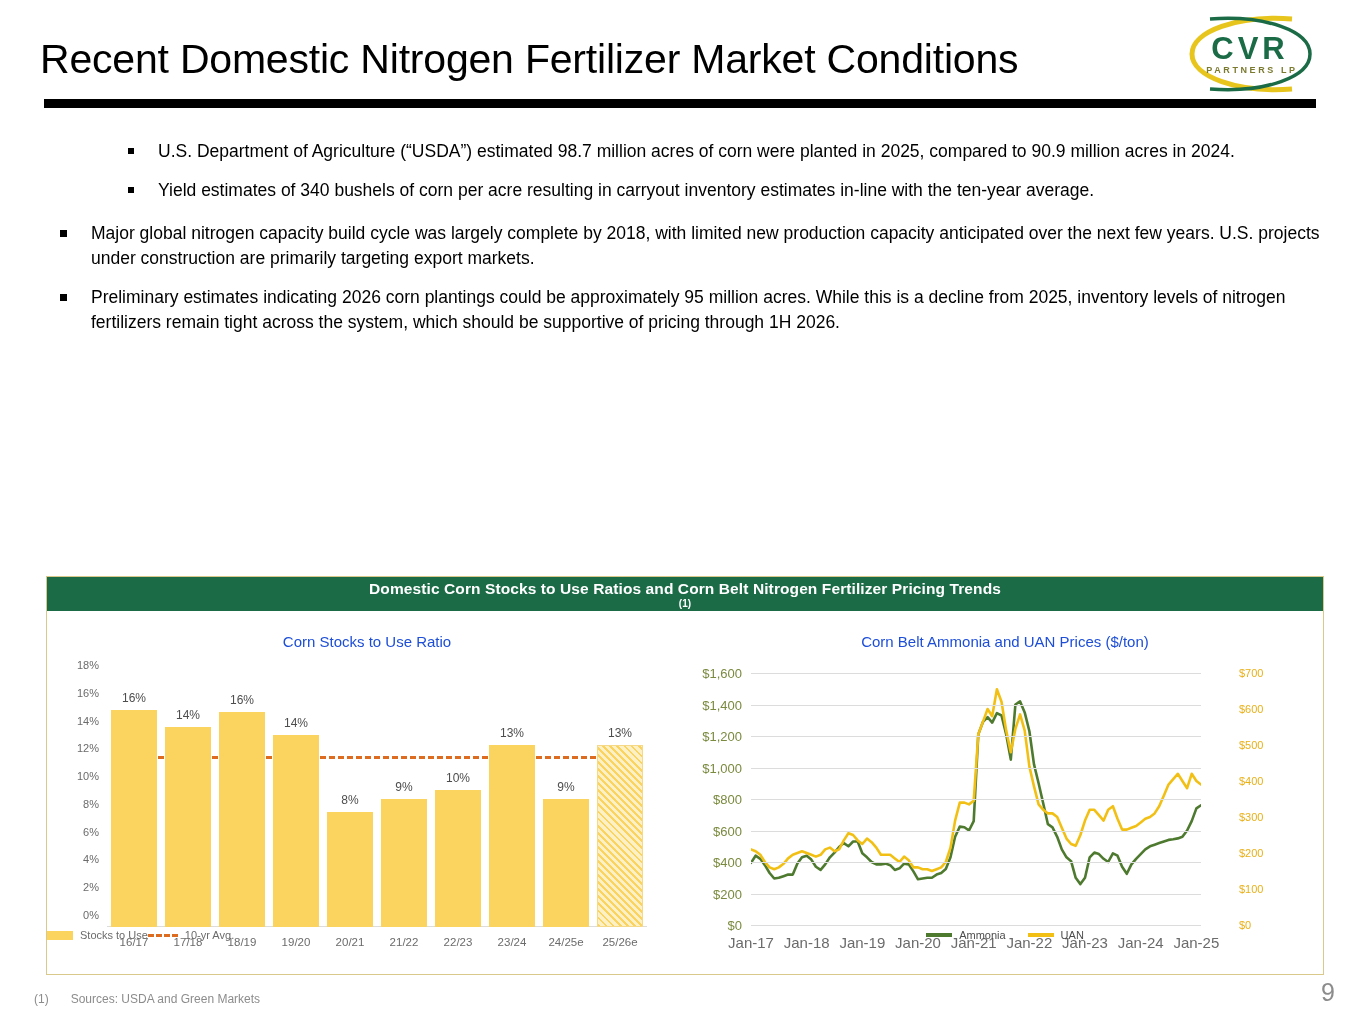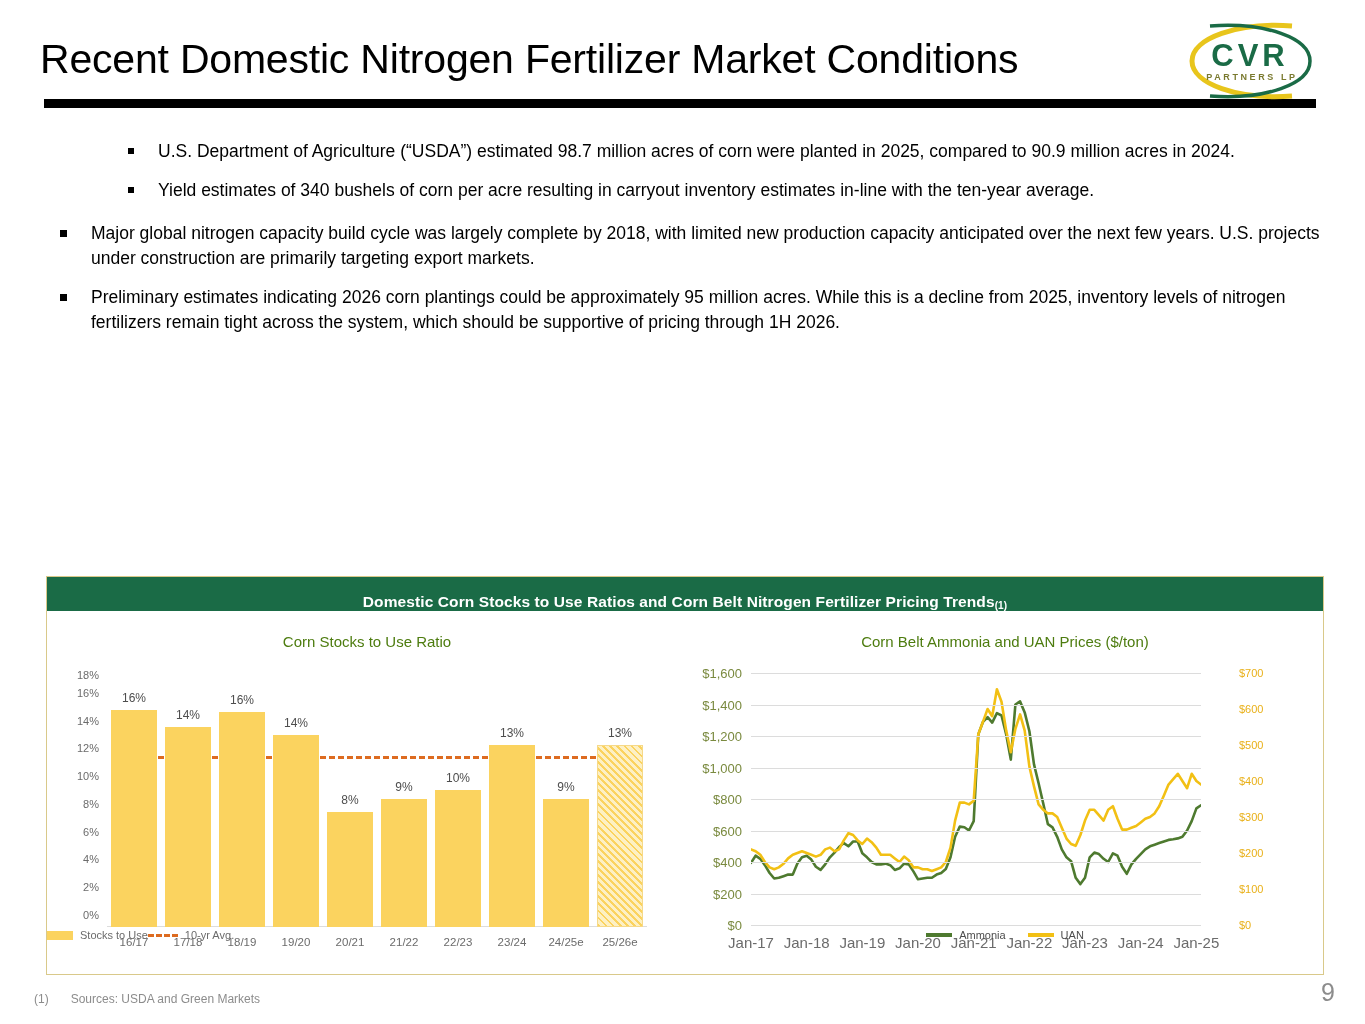--- a/index.html
+++ b/index.html
@@ -11,51 +11,51 @@
   
   #slide-title{
     position:absolute;left:40px;top:36px;width:1120px;
     font-size:41px;font-weight:400;color:#000;letter-spacing:-.2px;
     white-space:nowrap;
   }
   #title-rule{
     position:absolute;left:44px;top:99px;width:1272px;height:9px;background:#000;
   }
   #logo{
-    position:absolute;left:1180px;top:20px;width:140px;height:82px;
+    position:absolute;left:1180px;top:13px;width:140px;height:82px;
   }
   
   #body-copy{position:absolute;left:40px;top:123px;width:1290px;}
   .bul{display:flex;align-items:flex-start;margin-bottom:14px;}
   .bul .mk{
     flex:0 0 auto;display:inline-block;background:#000;margin-top:9px;
   }
   .lvl1{margin-left:20px;}
   .lvl1 .mk{width:7px;height:7px;margin-right:24px;}
   .lvl1 .tx{font-size:17.5px;line-height:25px;width:1232px;}
   .lvl2{margin-left:88px;}
   .lvl2 .mk{width:6px;height:6px;margin-right:24px;margin-top:9px;}
   .lvl2 .tx{font-size:17.5px;line-height:25px;width:1160px;}
   .grp2{margin-top:16px;margin-bottom:4px;}
   
   #chart-panel{
     position:absolute;left:46px;top:576px;width:1278px;height:399px;
     border:1px solid #d9c98a;background:#fff;box-sizing:border-box;
   }
   #panel-banner{
-    height:34px;background:#1a6b46;color:#fff;display:flex;align-items:flex-end;
-    justify-content:center;font-size:15.5px;font-weight:bold;letter-spacing:.1px;
+    height:34px;background:#1a6b46;color:#fff;display:flex;align-items:center;
+    justify-content:center;font-size:15.5px;font-weight:bold;letter-spacing:.1px;flex-direction:column;
   }
   #panel-banner sup{font-size:10px;vertical-align:super;}
   .chart-half{position:absolute;top:34px;height:364px;}
   #left-chart{left:0;width:640px;}
   #right-chart{left:640px;width:636px;}
   .chart-title{
     position:absolute;top:22px;width:100%;text-align:center;
-    font-size:15px;color:#4d7c0f;font-weight:400;
+    font-size:15px;color:#1d4ed8;font-weight:400;
   }
   
   #bar-plot{position:absolute;left:60px;top:66px;width:540px;height:250px;}
   .ytick{
     position:absolute;right:100%;margin-right:8px;transform:translateY(-50%);
     font-size:11px;color:#6b6b6b;white-space:nowrap;
   }
   .gridline-base{position:absolute;left:0;right:0;bottom:0;height:1px;background:#dcdcdc;}
   .bar{
     position:absolute;bottom:0;width:46px;background:#fbd35f;
@@ -163,21 +163,21 @@
       <div id="avg-line" style="bottom: 168.056px;"></div>
     <div class="ytick" style="bottom: 0px;">0%</div>
         <div class="ytick" style="bottom: 27.7778px;">2%</div>
         <div class="ytick" style="bottom: 55.5556px;">4%</div>
         <div class="ytick" style="bottom: 83.3333px;">6%</div>
         <div class="ytick" style="bottom: 111.111px;">8%</div>
         <div class="ytick" style="bottom: 138.889px;">10%</div>
         <div class="ytick" style="bottom: 166.667px;">12%</div>
         <div class="ytick" style="bottom: 194.444px;">14%</div>
         <div class="ytick" style="bottom: 222.222px;">16%</div>
-        <div class="ytick" style="bottom: 240px;">18%</div>
+        <div class="ytick" style="bottom: 250px;">18%</div>
         <div class="bar" style="left: 4px; height: 216.667px;"></div>
         <div class="bar-lbl" style="left: 27px; bottom: 221.667px;">16%</div>
         <div class="xcat" style="left: 27px;">16/17</div>
         <div class="bar" style="left: 58px; height: 200px;"></div>
         <div class="bar-lbl" style="left: 81px; bottom: 205px;">14%</div>
         <div class="xcat" style="left: 81px;">17/18</div>
         <div class="bar" style="left: 112px; height: 215.278px;"></div>
         <div class="bar-lbl" style="left: 135px; bottom: 220.278px;">16%</div>
         <div class="xcat" style="left: 135px;">18/19</div>
         <div class="bar" style="left: 166px; height: 191.667px;"></div>

